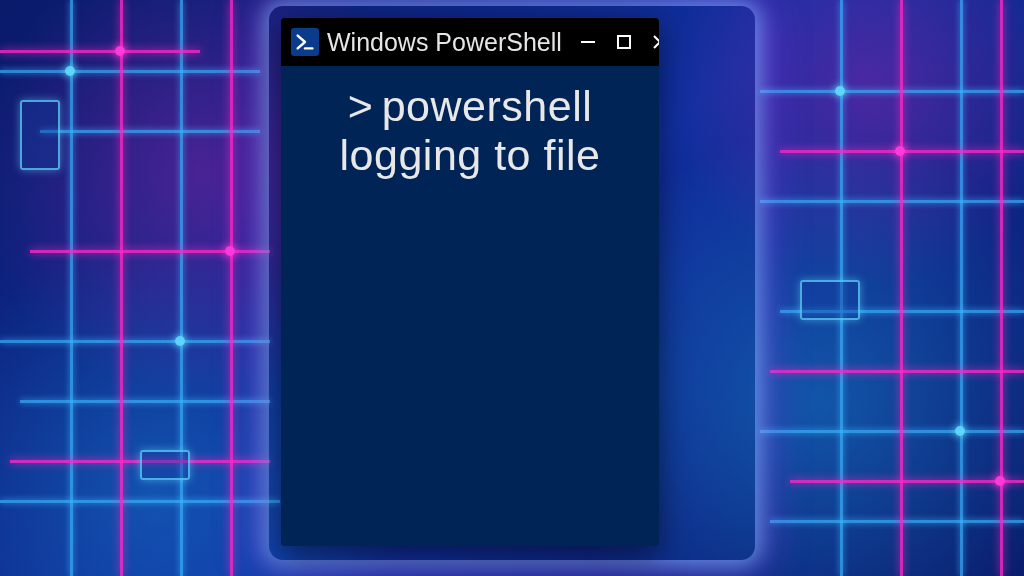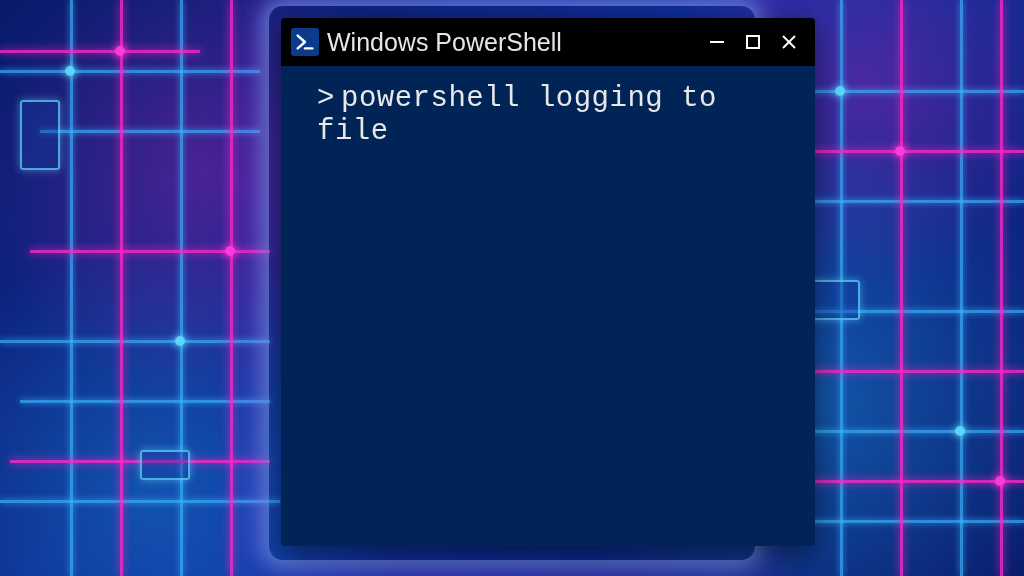--- a/index.html
+++ b/index.html
@@ -41,25 +41,26 @@
       background: transparent;
       box-shadow:
         0 0 20px 6px rgba(120,200,255,0.55),
         0 0 40px 14px rgba(180,60,255,0.35);
       pointer-events: none;
     }
 
     .terminal {
       position: absolute;
       top: 18px; left: 281px;
-      width: 534px; height: 528px;
+      width: 378px; height: 528px;
       background: #012456;
       border-radius: 4px;
       overflow: hidden;
       box-shadow: 0 8px 30px rgba(0,0,0,0.5);
+      text-align: center;
     }
     .titlebar {
       height: 48px;
       background: #000;
       display: flex;
       align-items: center;
       padding: 0 8px 0 10px;
       gap: 8px;
     }
     .ps-icon {
@@ -90,22 +91,22 @@
       justify-content: center;
       color: #fff;
       cursor: pointer;
     }
     .win-btn svg { width: 18px; height: 18px; stroke: #fff; stroke-width: 2; fill: none; }
 
     .console {
       padding: 16px 36px;
       height: calc(100% - 48px);
       color: #e8e8e8;
-      font-family: Liberation Mono, monospace;
-      font-size: 29px;
+      font-family: Liberation Sans, sans-serif;
+      font-size: 43px;
       line-height: 1.15;
       letter-spacing: 0.5px;
       word-break: break-word;
     }
     .prompt-symbol { margin-right: 0.35ch; }
   </style>
 </head>
 <body>
 
 <div class="circuit-bg"></div>

